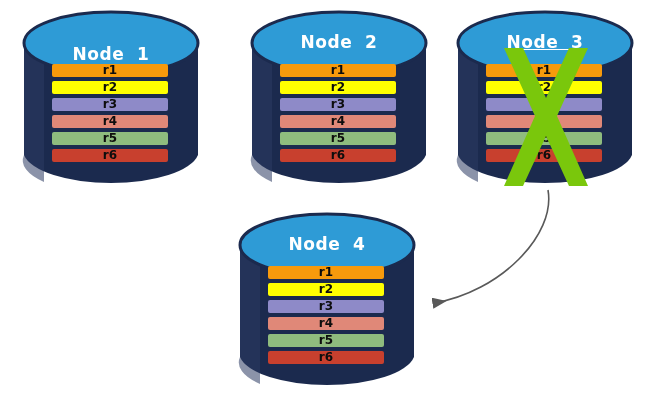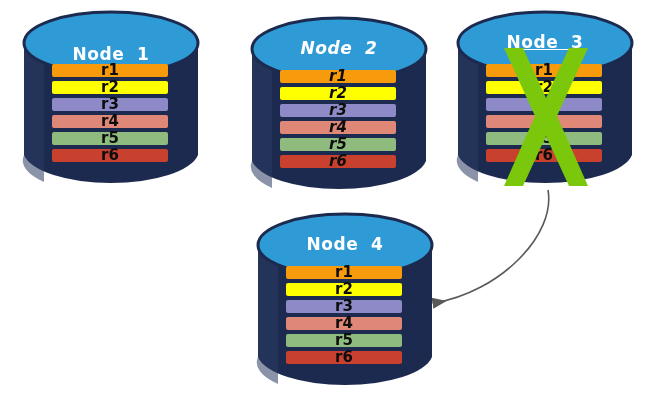--- a/index.html
+++ b/index.html
@@ -37,21 +37,21 @@
     pointer-events: none;
   }
   .rows {
     position: absolute;
   }
   .row {
     position: absolute;
     height: 13px;
     border-radius: 2px;
     text-align: center;
-    font-size: 15px;
+    font-size: 12px;
     font-weight: bold;
     color: #0d0d0d;
     line-height: 13px;
     letter-spacing: 0.2px;
   }
   .xmark {
     position: absolute;
     pointer-events: none;
   }
   .arrow {
@@ -79,21 +79,21 @@
     <div class="rows" style="left:30px; top:54px; width:118px;">
       <div class="row" style="top:0px;   left:0; width:116px; background:#f79a0c;">r1</div>
       <div class="row" style="top:17px;  left:0; width:116px; background:#ffff00;">r2</div>
       <div class="row" style="top:34px;  left:0; width:116px; background:#8e8ac8;">r3</div>
       <div class="row" style="top:51px;  left:0; width:116px; background:#e08878;">r4</div>
       <div class="row" style="top:68px;  left:0; width:116px; background:#8fbc7e;">r5</div>
       <div class="row" style="top:85px;  left:0; width:116px; background:#c8402e;">r6</div>
     </div>
   </div>
 
-  <div class="node" id="node-2" style="left:250px; top:16px; width:178px; height:178px;font-style:italic;">
+  <div class="node" id="node-2" style="left:250px; top:10px; width:178px; height:178px;">
     <svg width="178" height="178" viewBox="0 0 178 178">
       <path d="M2,33 L2,145 A88,33 0 0 0 176,145 L176,33 Z" fill="#1b2a4e"></path>
       <path d="M2,33 L2,145 A88,33 0 0 0 22,172 L22,50 Z" fill="#2c3b62" opacity="0.55"></path>
       <ellipse cx="89" cy="33" rx="87" ry="31" fill="#2e9bd6" stroke="#1b2a4e" stroke-width="3"></ellipse>
     </svg>
     <div class="node-title" style="top:22px;">Node  2</div>
     <div class="rows" style="left:30px; top:54px; width:118px;">
       <div class="row" style="top:0px;   left:0; width:116px; background:#f79a0c;">r1</div>
       <div class="row" style="top:17px;  left:0; width:116px; background:#ffff00;">r2</div>
       <div class="row" style="top:34px;  left:0; width:116px; background:#8e8ac8;">r3</div>
@@ -116,21 +116,21 @@
       <div class="row" style="top:34px;  left:0; width:116px; background:#8e8ac8;">r3</div>
       <div class="row" style="top:51px;  left:0; width:116px; background:#e08878;">r4</div>
       <div class="row" style="top:68px;  left:0; width:116px; background:#8fbc7e;">r5</div>
       <div class="row" style="top:85px;  left:0; width:116px; background:#c8402e;">r6</div>
     </div>
     <svg class="xmark" style="left:40px; top:36px;" width="100" height="142" viewBox="0 0 100 142">
       <path d="M8,2 L27,2 L50,52 L73,2 L92,2 L61,70 L92,140 L73,140 L50,90 L27,140 L8,140 L39,70 Z" fill="#7ac70c" transform="scale(1.0,1.0)"></path>
     </svg>
   </div>
 
-  <div class="node" id="node-4" style="left:256px; top:212px; width:178px; height:178px;">
+  <div class="node" id="node-4" style="left:238px; top:212px; width:178px; height:178px;">
     <svg width="178" height="178" viewBox="0 0 178 178">
       <path d="M2,33 L2,145 A88,33 0 0 0 176,145 L176,33 Z" fill="#1b2a4e"></path>
       <path d="M2,33 L2,145 A88,33 0 0 0 22,172 L22,50 Z" fill="#2c3b62" opacity="0.55"></path>
       <ellipse cx="89" cy="33" rx="87" ry="31" fill="#2e9bd6" stroke="#1b2a4e" stroke-width="3"></ellipse>
     </svg>
     <div class="node-title" style="top:22px;">Node  4</div>
     <div class="rows" style="left:30px; top:54px; width:118px;">
       <div class="row" style="top:0px;   left:0; width:116px; background:#f79a0c;">r1</div>
       <div class="row" style="top:17px;  left:0; width:116px; background:#ffff00;">r2</div>
       <div class="row" style="top:34px;  left:0; width:116px; background:#8e8ac8;">r3</div>

